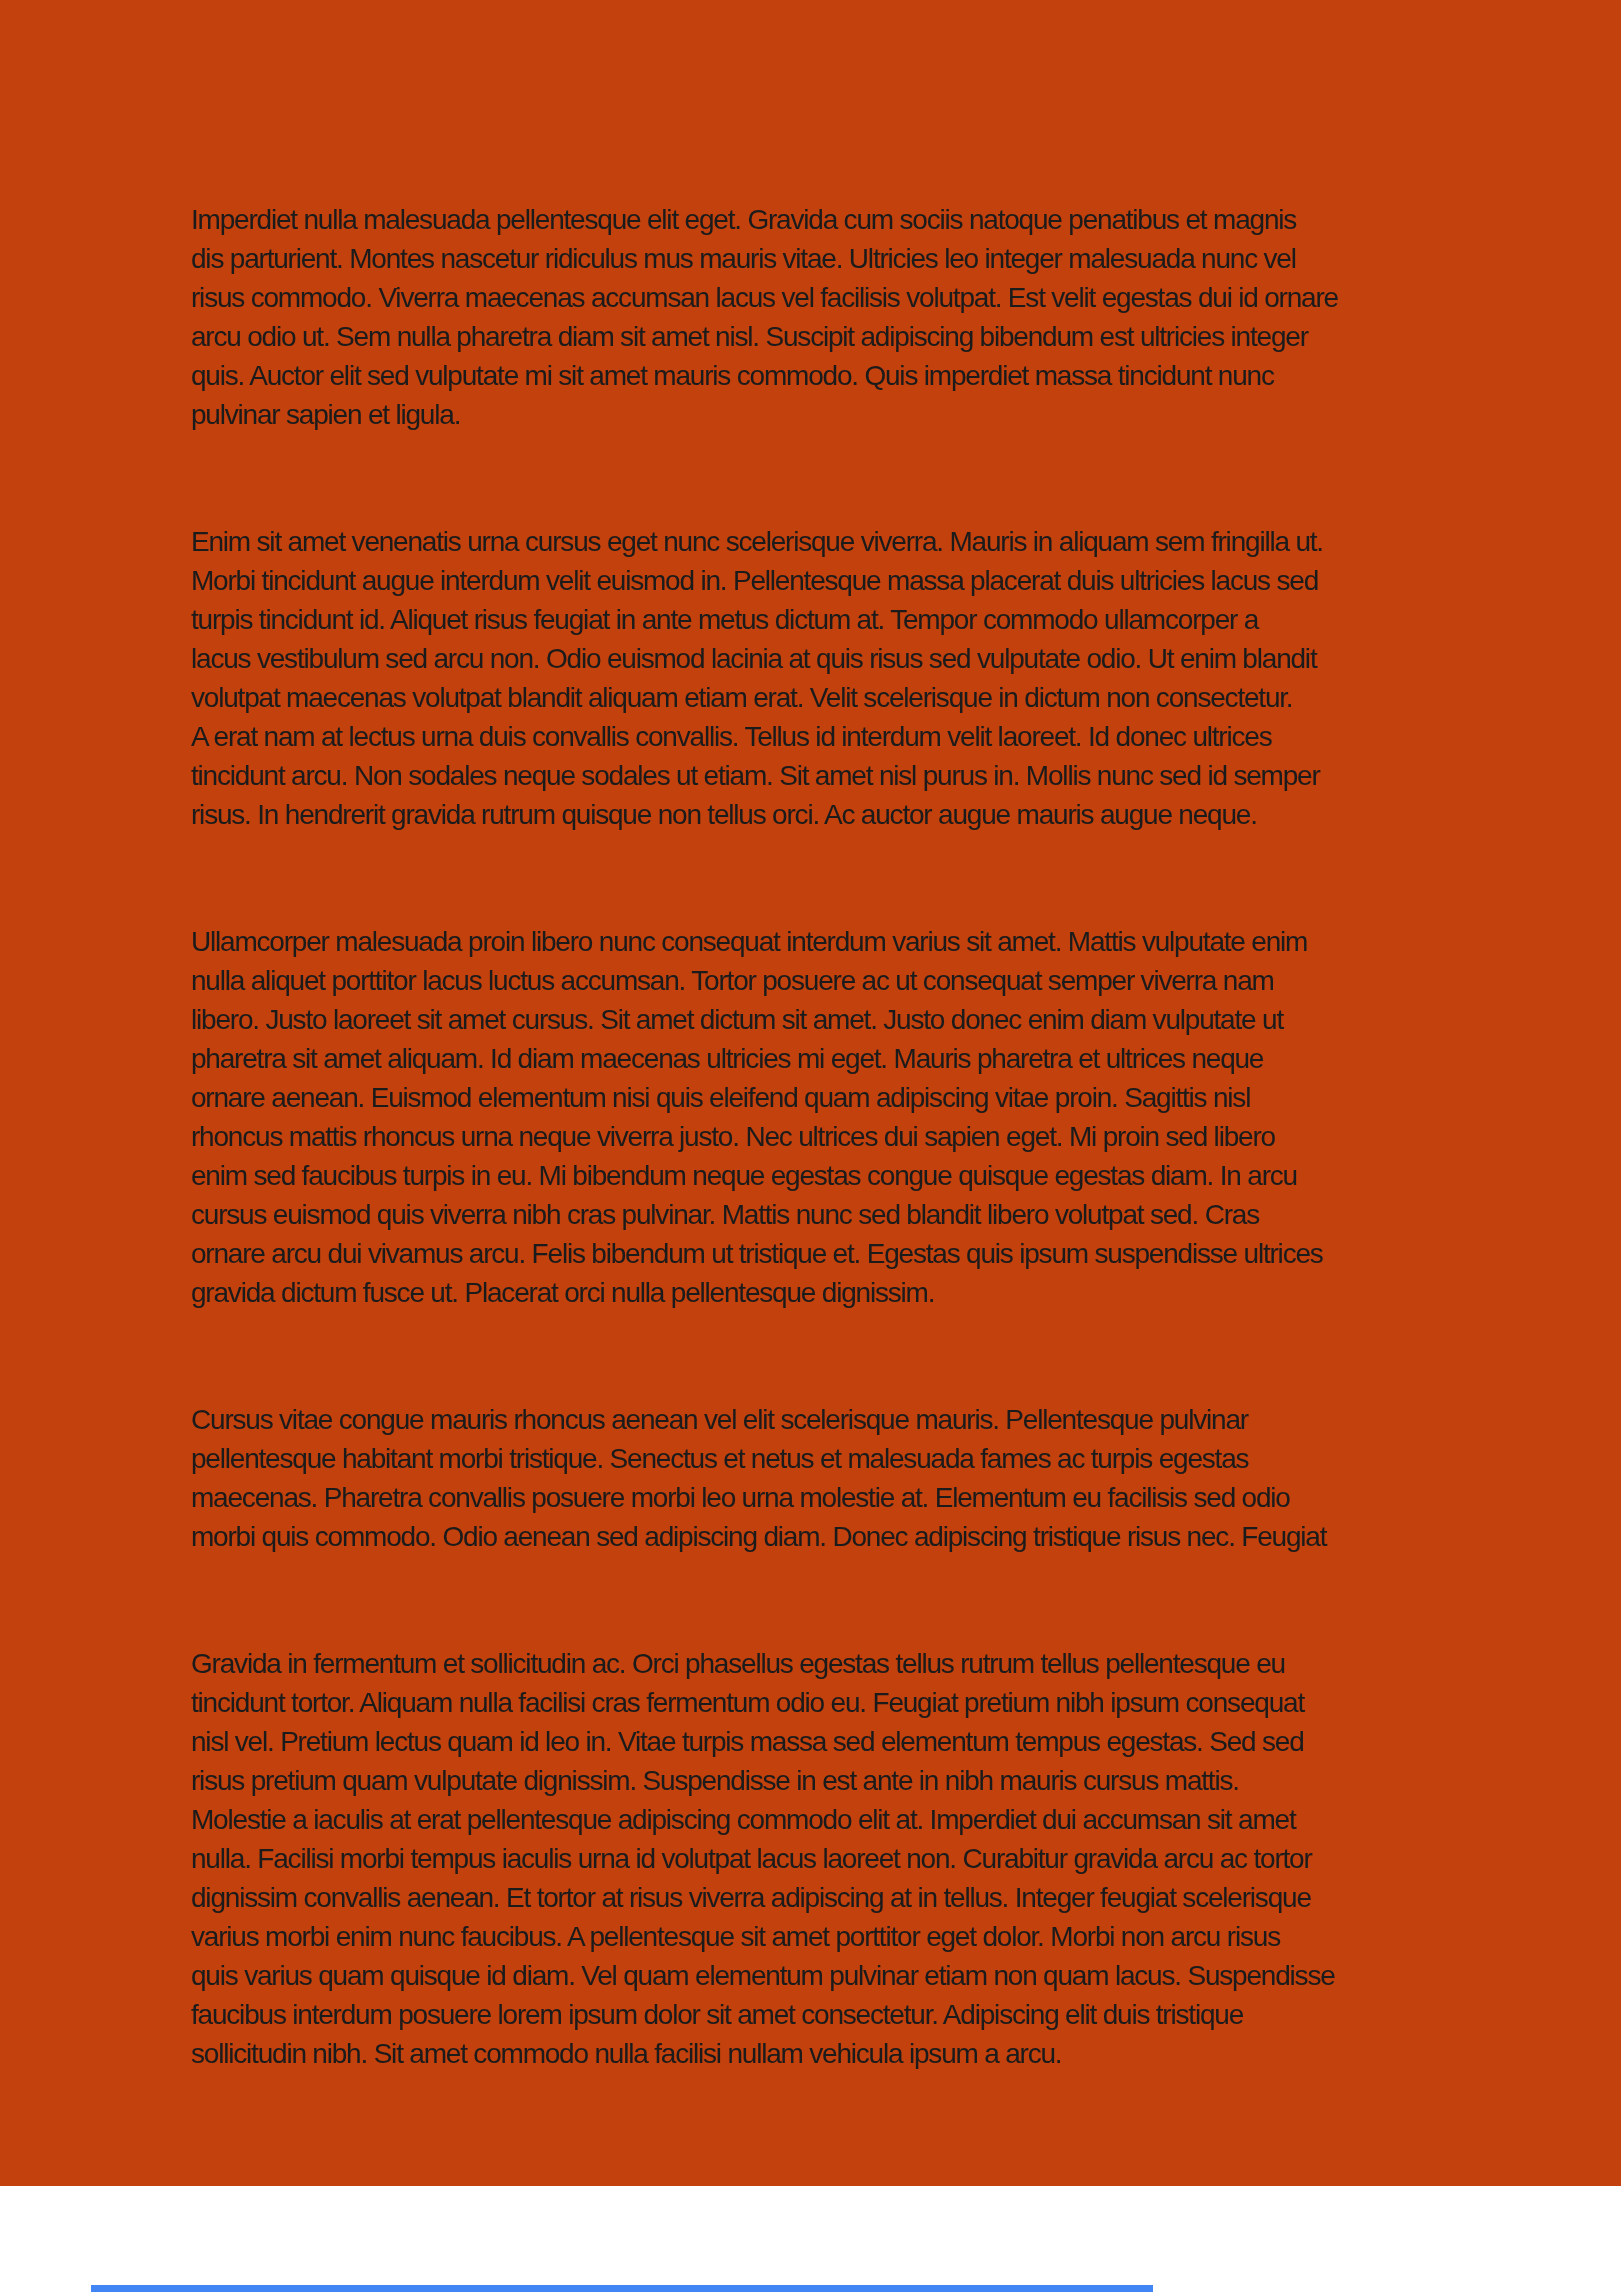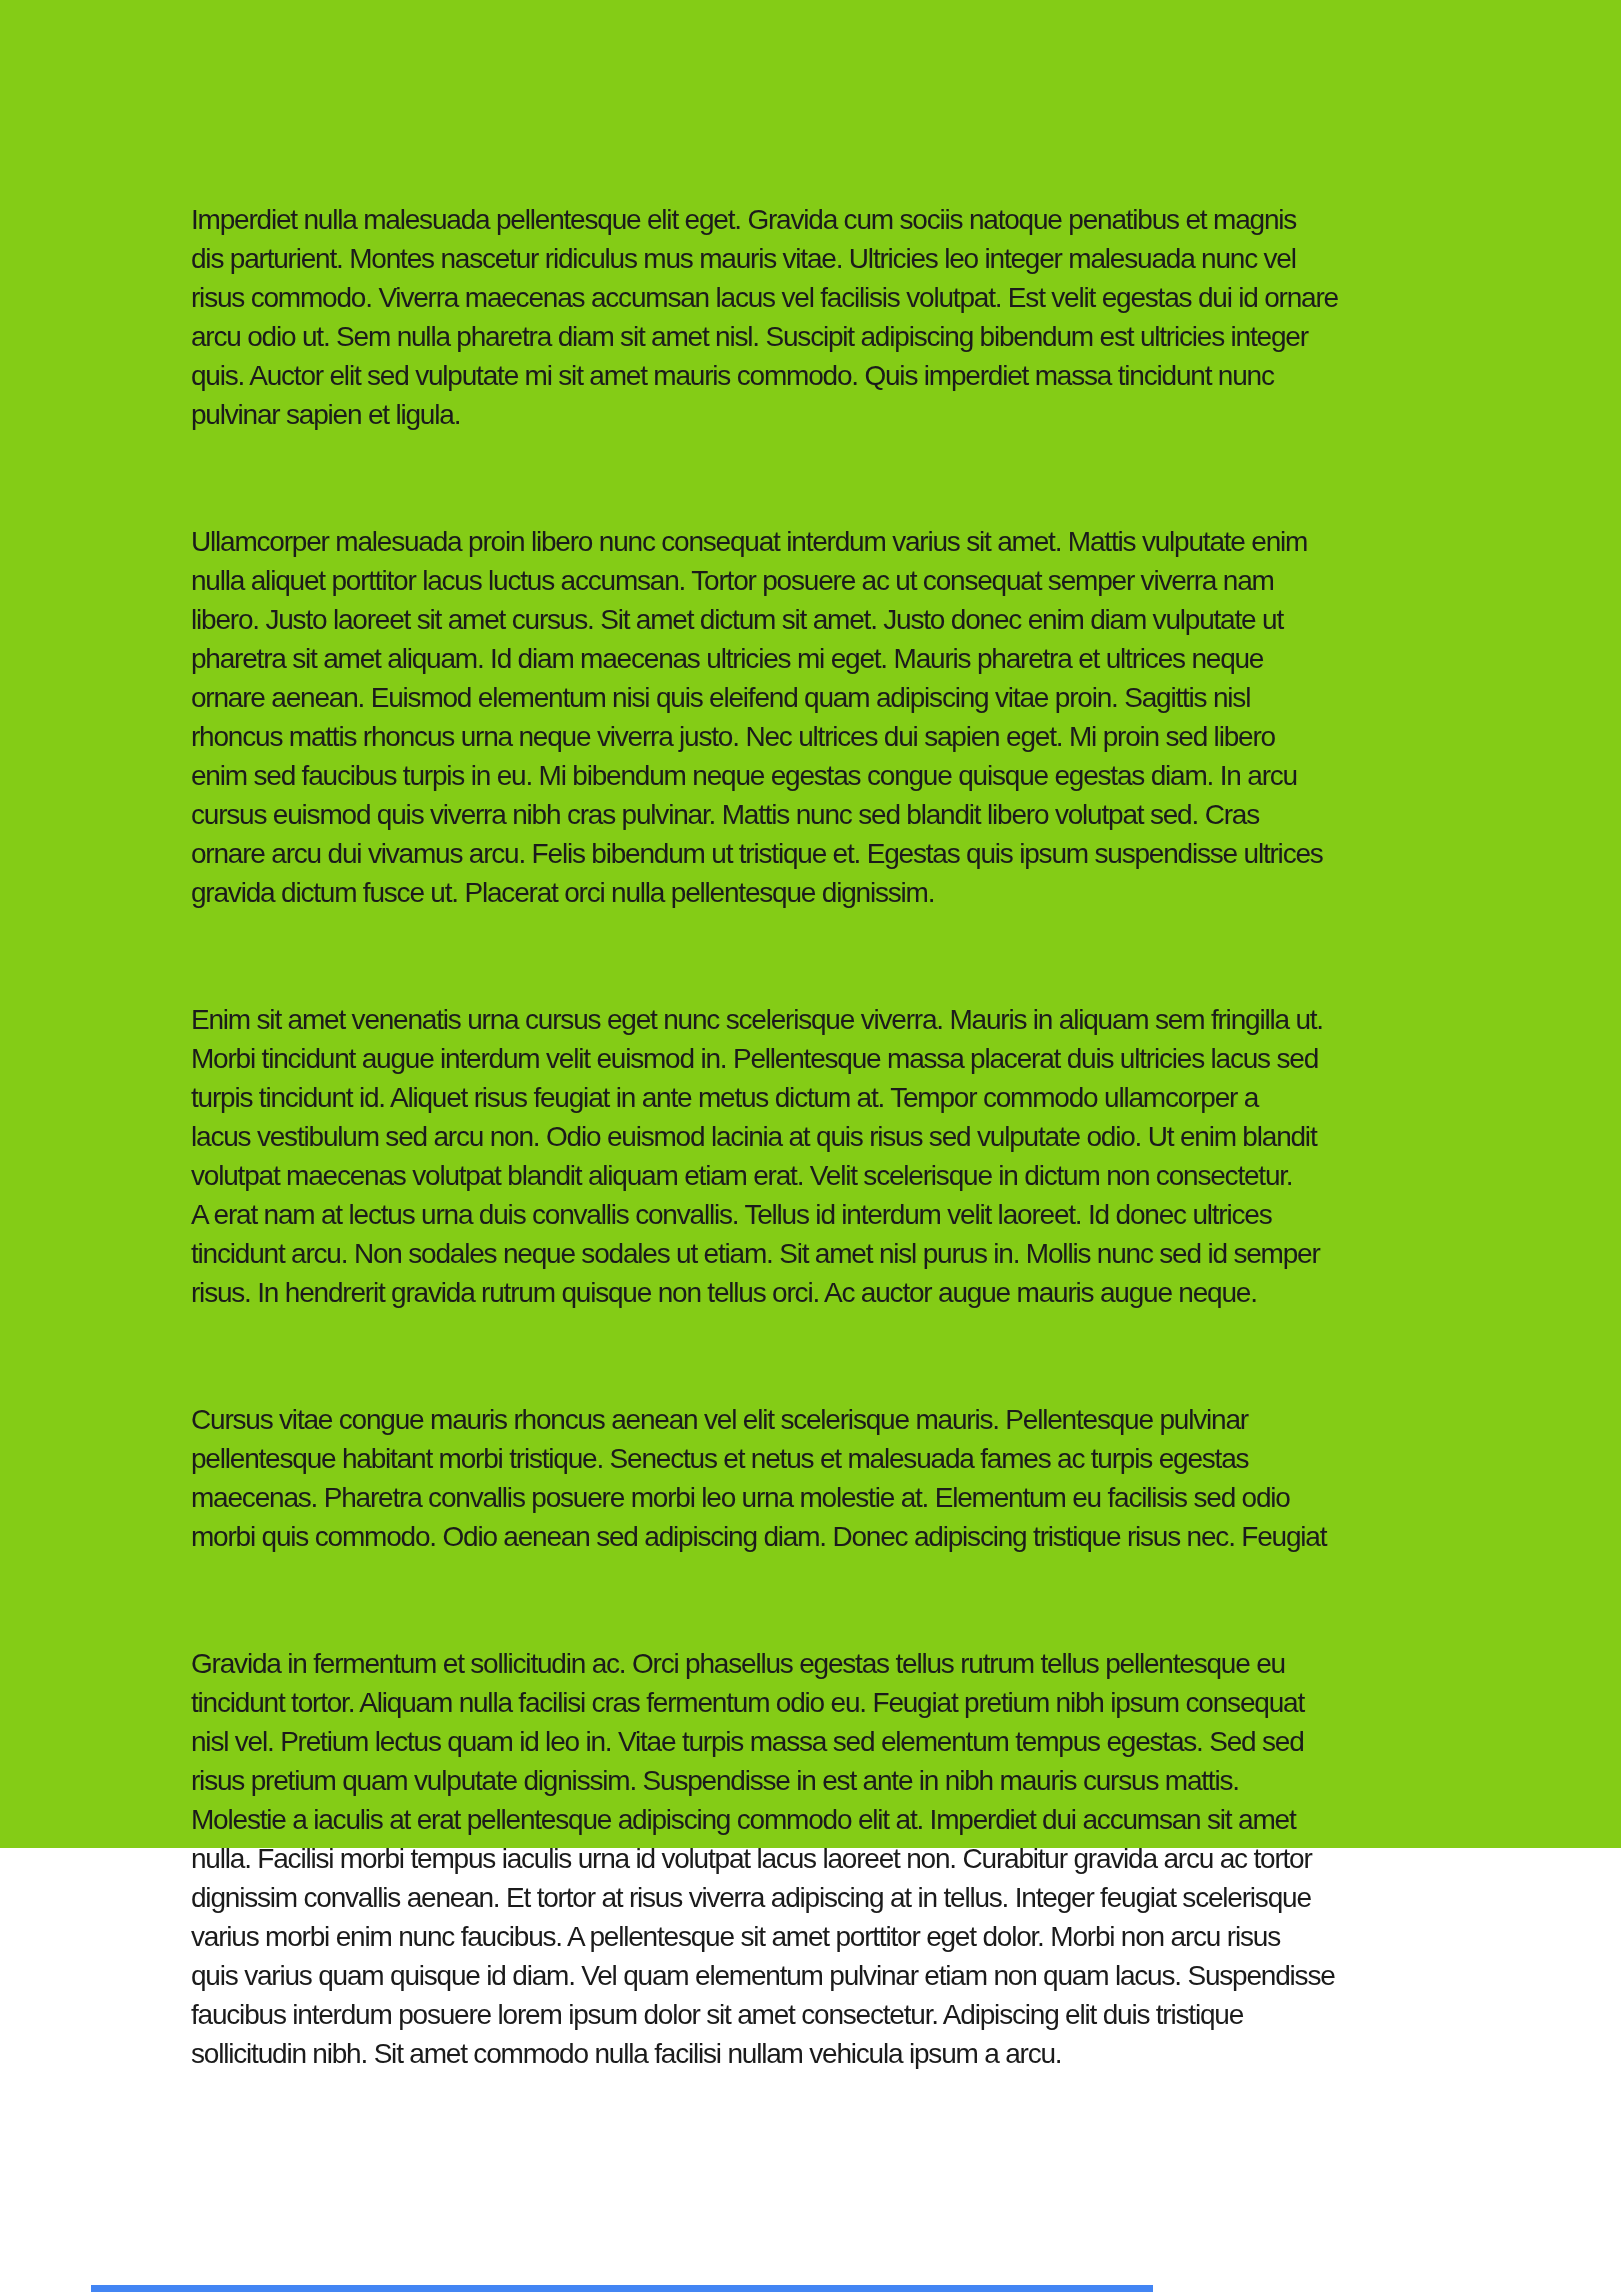--- a/index.html
+++ b/index.html
@@ -11,22 +11,22 @@
     width: 1621px;
     height: 2293px;
     position: relative;
     overflow: hidden;
     font-family: "Liberation Sans", sans-serif;
   }
   .page {
     position: absolute;
     left: 0; top: 0;
     width: 1621px;
-    height: 1848px;
-    background: #84cc16;
+    height: 2186px;
+    background: #c2410c;
   }
   .doc-body {
     position: absolute;
     left: 191px;
     top: 200px;
     width: 1392px;
   }
   .para {
     margin: 0 0 88px 0;
     font-size: 28px;
@@ -49,38 +49,38 @@
 <body>
 
 <div class="page">
   <div class="doc-body">
     <p class="para">Imperdiet nulla malesuada pellentesque elit eget. Gravida cum sociis natoque penatibus et magnis
 dis parturient. Montes nascetur ridiculus mus mauris vitae. Ultricies leo integer malesuada nunc vel
 risus commodo. Viverra maecenas accumsan lacus vel facilisis volutpat. Est velit egestas dui id ornare
 arcu odio ut. Sem nulla pharetra diam sit amet nisl. Suscipit adipiscing bibendum est ultricies integer
 quis. Auctor elit sed vulputate mi sit amet mauris commodo. Quis imperdiet massa tincidunt nunc
 pulvinar sapien et ligula.</p>
+    <p class="para">Enim sit amet venenatis urna cursus eget nunc scelerisque viverra. Mauris in aliquam sem fringilla ut.
+Morbi tincidunt augue interdum velit euismod in. Pellentesque massa placerat duis ultricies lacus sed
+turpis tincidunt id. Aliquet risus feugiat in ante metus dictum at. Tempor commodo ullamcorper a
+lacus vestibulum sed arcu non. Odio euismod lacinia at quis risus sed vulputate odio. Ut enim blandit
+volutpat maecenas volutpat blandit aliquam etiam erat. Velit scelerisque in dictum non consectetur.
+A erat nam at lectus urna duis convallis convallis. Tellus id interdum velit laoreet. Id donec ultrices
+tincidunt arcu. Non sodales neque sodales ut etiam. Sit amet nisl purus in. Mollis nunc sed id semper
+risus. In hendrerit gravida rutrum quisque non tellus orci. Ac auctor augue mauris augue neque.</p>
     <p class="para">Ullamcorper malesuada proin libero nunc consequat interdum varius sit amet. Mattis vulputate enim
 nulla aliquet porttitor lacus luctus accumsan. Tortor posuere ac ut consequat semper viverra nam
 libero. Justo laoreet sit amet cursus. Sit amet dictum sit amet. Justo donec enim diam vulputate ut
 pharetra sit amet aliquam. Id diam maecenas ultricies mi eget. Mauris pharetra et ultrices neque
 ornare aenean. Euismod elementum nisi quis eleifend quam adipiscing vitae proin. Sagittis nisl
 rhoncus mattis rhoncus urna neque viverra justo. Nec ultrices dui sapien eget. Mi proin sed libero
 enim sed faucibus turpis in eu. Mi bibendum neque egestas congue quisque egestas diam. In arcu
 cursus euismod quis viverra nibh cras pulvinar. Mattis nunc sed blandit libero volutpat sed. Cras
 ornare arcu dui vivamus arcu. Felis bibendum ut tristique et. Egestas quis ipsum suspendisse ultrices
 gravida dictum fusce ut. Placerat orci nulla pellentesque dignissim.</p>
-    <p class="para">Enim sit amet venenatis urna cursus eget nunc scelerisque viverra. Mauris in aliquam sem fringilla ut.
-Morbi tincidunt augue interdum velit euismod in. Pellentesque massa placerat duis ultricies lacus sed
-turpis tincidunt id. Aliquet risus feugiat in ante metus dictum at. Tempor commodo ullamcorper a
-lacus vestibulum sed arcu non. Odio euismod lacinia at quis risus sed vulputate odio. Ut enim blandit
-volutpat maecenas volutpat blandit aliquam etiam erat. Velit scelerisque in dictum non consectetur.
-A erat nam at lectus urna duis convallis convallis. Tellus id interdum velit laoreet. Id donec ultrices
-tincidunt arcu. Non sodales neque sodales ut etiam. Sit amet nisl purus in. Mollis nunc sed id semper
-risus. In hendrerit gravida rutrum quisque non tellus orci. Ac auctor augue mauris augue neque.</p>
     <p class="para">Cursus vitae congue mauris rhoncus aenean vel elit scelerisque mauris. Pellentesque pulvinar
 pellentesque habitant morbi tristique. Senectus et netus et malesuada fames ac turpis egestas
 maecenas. Pharetra convallis posuere morbi leo urna molestie at. Elementum eu facilisis sed odio
 morbi quis commodo. Odio aenean sed adipiscing diam. Donec adipiscing tristique risus nec. Feugiat</p>
     <p class="para">Gravida in fermentum et sollicitudin ac. Orci phasellus egestas tellus rutrum tellus pellentesque eu
 tincidunt tortor. Aliquam nulla facilisi cras fermentum odio eu. Feugiat pretium nibh ipsum consequat
 nisl vel. Pretium lectus quam id leo in. Vitae turpis massa sed elementum tempus egestas. Sed sed
 risus pretium quam vulputate dignissim. Suspendisse in est ante in nibh mauris cursus mattis.
 Molestie a iaculis at erat pellentesque adipiscing commodo elit at. Imperdiet dui accumsan sit amet
 nulla. Facilisi morbi tempus iaculis urna id volutpat lacus laoreet non. Curabitur gravida arcu ac tortor

